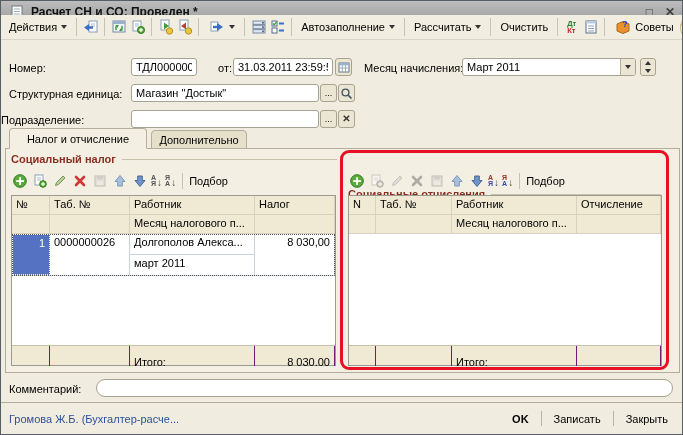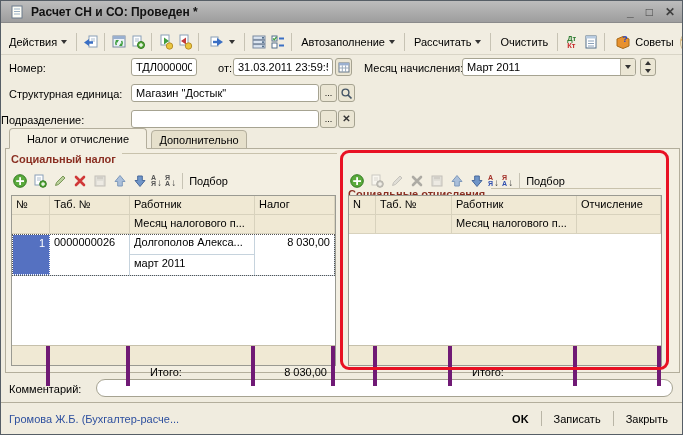--- a/index.html
+++ b/index.html
@@ -9,21 +9,21 @@
 
   
   .titlebar{position:absolute;top:0;left:0;right:0;height:22px;
     background:linear-gradient(#bdbdbd,#9d9d9d);display:flex;align-items:center;padding:0 7px;gap:6px;
     border-bottom:1px solid #8a8a8a;}
   .title{font-weight:bold;font-size:12px;color:#111;}
   .wctl{margin-left:auto;display:flex;gap:12px;align-items:center;color:#3f3f3f;font-weight:bold;font-size:12px;}
   .wctl span{cursor:default;line-height:12px;}
 
   
-  .toolbar{position:absolute;top:29px;left:0;right:0;height:25px;background:#f1ede1;
+  .toolbar{position:absolute;top:14px;left:0;right:0;height:25px;background:#f1ede1;
     border-bottom:1px solid #d9d5c7;display:flex;align-items:center;padding:0 4px;gap:2px;}
   .tbtn{display:flex;align-items:center;gap:4px;padding:2px 4px;border-radius:2px;white-space:nowrap;}
   .tsep{width:1px;height:18px;background:#c7c3b4;margin:0 3px;flex:none;}
   .caret{width:0;height:0;border-left:3px solid transparent;border-right:3px solid transparent;border-top:4px solid #333;}
   .icon{width:17px;height:17px;display:inline-flex;align-items:center;justify-content:center;flex:none;}
   .dis{filter:grayscale(1) opacity(.45);}
   .dtkt{display:flex;flex-direction:column;font-weight:bold;font-size:7.5px;line-height:7px;font-family:"Liberation Sans",sans-serif;}
   .dtkt .g{color:#2e7d32;} .dtkt .r{color:#c62828;}
   .helpbtn{width:15px;height:15px;border-radius:50%;background:#f7ecd2;border:1px solid #cdb98c;
     color:#d0891e;font-weight:bold;display:inline-flex;align-items:center;justify-content:center;font-size:10px;}
@@ -43,21 +43,21 @@
   .tri-dn{width:0;height:0;border-left:3px solid transparent;border-right:3px solid transparent;border-top:4px solid #333;}
 
   
   .tab{position:absolute;top:127px;height:21px;display:flex;align-items:center;justify-content:center;
     border:1px solid #b3ae9c;border-radius:4px 4px 0 0;padding:0 10px;}
   .tab.active{background:#f3efe2;border-bottom:1px solid #f3efe2;z-index:3;}
   .tab.inactive{background:#e6e0cb;top:129px;height:19px;z-index:1;}
   .panel{position:absolute;left:4px;top:147px;width:675px;height:225px;background:#f3efe2;
     border:1px solid #b3ae9c;z-index:2;}
 
-  .gcap{position:absolute;display:flex;gap:6px;font-weight:bold;color:#8a2f22;z-index:4;}
+  .gcap{position:absolute;display:flex;align-items:center;gap:6px;font-weight:bold;color:#8a2f22;z-index:4;}
   .gcap::after{content:"";flex:1;height:1px;background:#c8c2ac;}
 
   .gtools{position:absolute;height:20px;display:flex;align-items:center;gap:3px;z-index:4;}
   .gsep{width:1px;height:16px;background:#c7c3b4;margin:0 3px;}
   .sorticon{display:flex;align-items:flex-end;gap:1px;}
   .sletters{display:flex;flex-direction:column;font-size:7px;line-height:6.5px;font-weight:bold;}
   .sarrow{font-size:10px;line-height:10px;color:#444;}
 
   
   .tbl{position:absolute;border:1px solid #9a9a92;background:#fff;display:flex;flex-direction:column;z-index:4;}
@@ -68,21 +68,21 @@
   .hrow .hc{border-right:1px solid #d8d2bd;border-bottom:1px solid #d8d2bd;padding:2px 4px;overflow:hidden;white-space:nowrap;}
   .tbody{flex:1;background:#fff;position:relative;}
   .drow{height:42px;border-bottom:1px solid #c6d3dd;outline:1px dotted #555;outline-offset:-1px;}
   .dc{border-right:1px solid #c6d3dd;padding:2px 4px;overflow:hidden;white-space:nowrap;}
   .numcell{background:#5571c1;color:#fff;text-align:right;border:1px dotted #fff;}
   .wcell{padding:0;}
   .wcell .w1{height:21px;padding:2px 4px;border-bottom:1px solid #c6d3dd;overflow:hidden;white-space:nowrap;}
   .wcell .w2{height:20px;padding:2px 4px;overflow:hidden;white-space:nowrap;}
   .amt{text-align:right;}
   .frow{height:20px;background:#f0e9d4;border-top:1px solid #c6c0ab;}
-  .frow .fc{border-right:4px solid #701a75;padding:20px 4px;overflow:hidden;white-space:nowrap;margin-left:16px;}
+  .frow .fc{border-right:1px solid #701a75;padding:10px 4px;overflow:hidden;white-space:nowrap;}
 
   .annot{position:absolute;left:339px;top:149px;width:329px;height:220px;border:3px solid #e81123;
     border-radius:9px;pointer-events:none;z-index:6;}
 
   
   .statusbar{position:absolute;left:0;right:0;bottom:0;height:32px;border-top:1px solid #b3ae9c;
     display:flex;align-items:center;padding:0 8px;background:#f0ecdf;}
   .user{color:#2d4f9e;overflow:hidden;white-space:nowrap;}
   .sbuttons{margin-left:auto;display:flex;align-items:center;gap:6px;}
   .sbtn2{padding:3px 6px;white-space:nowrap;}

